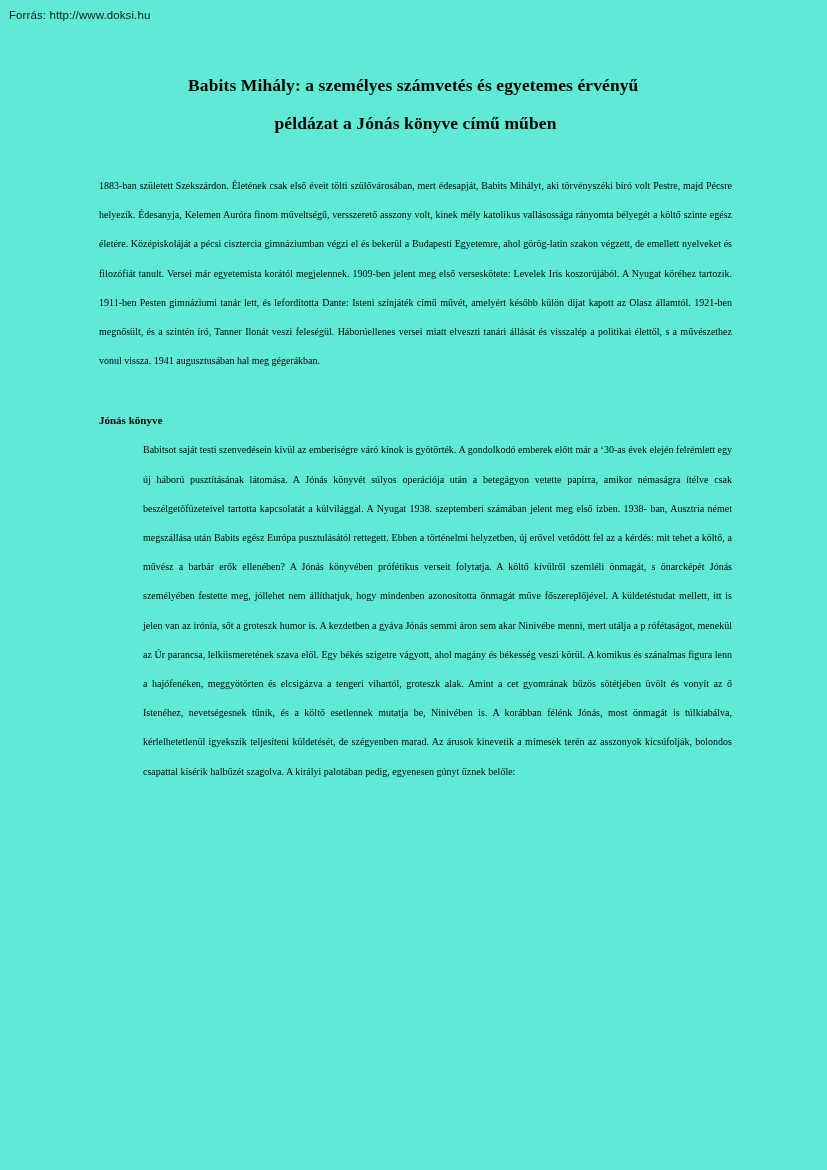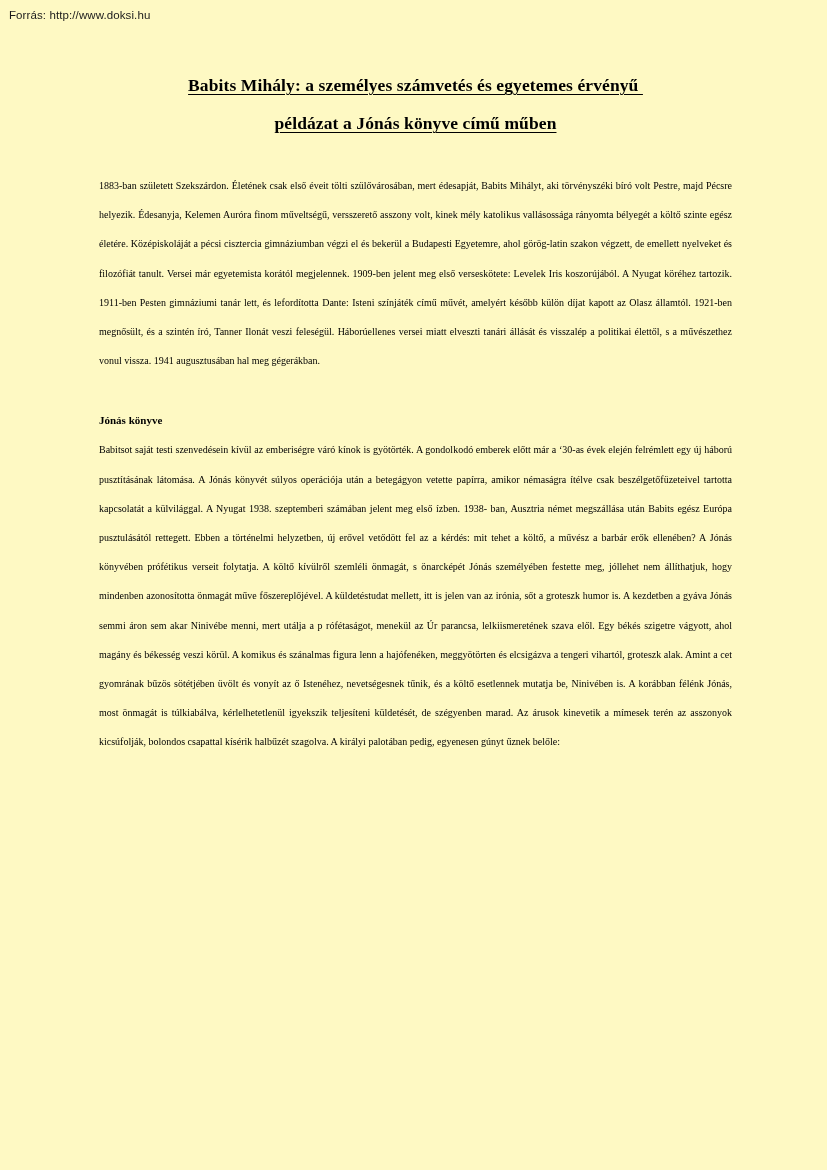--- a/index.html
+++ b/index.html
@@ -6,21 +6,21 @@
   html, body {
     margin: 0;
     padding: 0;
     background: #ffffff;
   }
 
   .page {
     position: relative;
     width: 827px;
     height: 1170px;
-    background: #fef9c3;
+    background: #5eead4;
     overflow: hidden;
     box-sizing: border-box;
   }
 
   
   .source-header {
     position: absolute;
     top: 8px;
     left: 9px;
     font-family: "Liberation Sans", "DejaVu Sans", sans-serif;
@@ -46,21 +46,20 @@
     padding-top: 66px;
     font-size: 17.5px;
     font-weight: bold;
     line-height: 38px;
     text-align: center;
     letter-spacing: 0.1px;
   }
 
   .doc-title .tline {
     display: inline-block;
-    text-decoration: underline;
     text-underline-offset: 3px;
     text-decoration-thickness: 1.4px;
   }
 
   .title-line-1 { white-space: pre; }
 
   .section-heading {
     margin: 0;
     font-size: 11px;
     font-weight: bold;
@@ -73,20 +72,21 @@
     font-size: 10px;
     line-height: 29.2px;
     text-align: justify;
     text-justify: inter-word;
     hyphens: none;
     -webkit-hyphens: none;
   }
 
   p.body-par.last-par {
     text-align: justify;
+    margin-left: 44px;
   }
 
   .gap-after-title { height: 29px; }
   .gap-between     { height: 31px; }
 </style>
 </head>
 <body>
 
 <div class="page">
 

